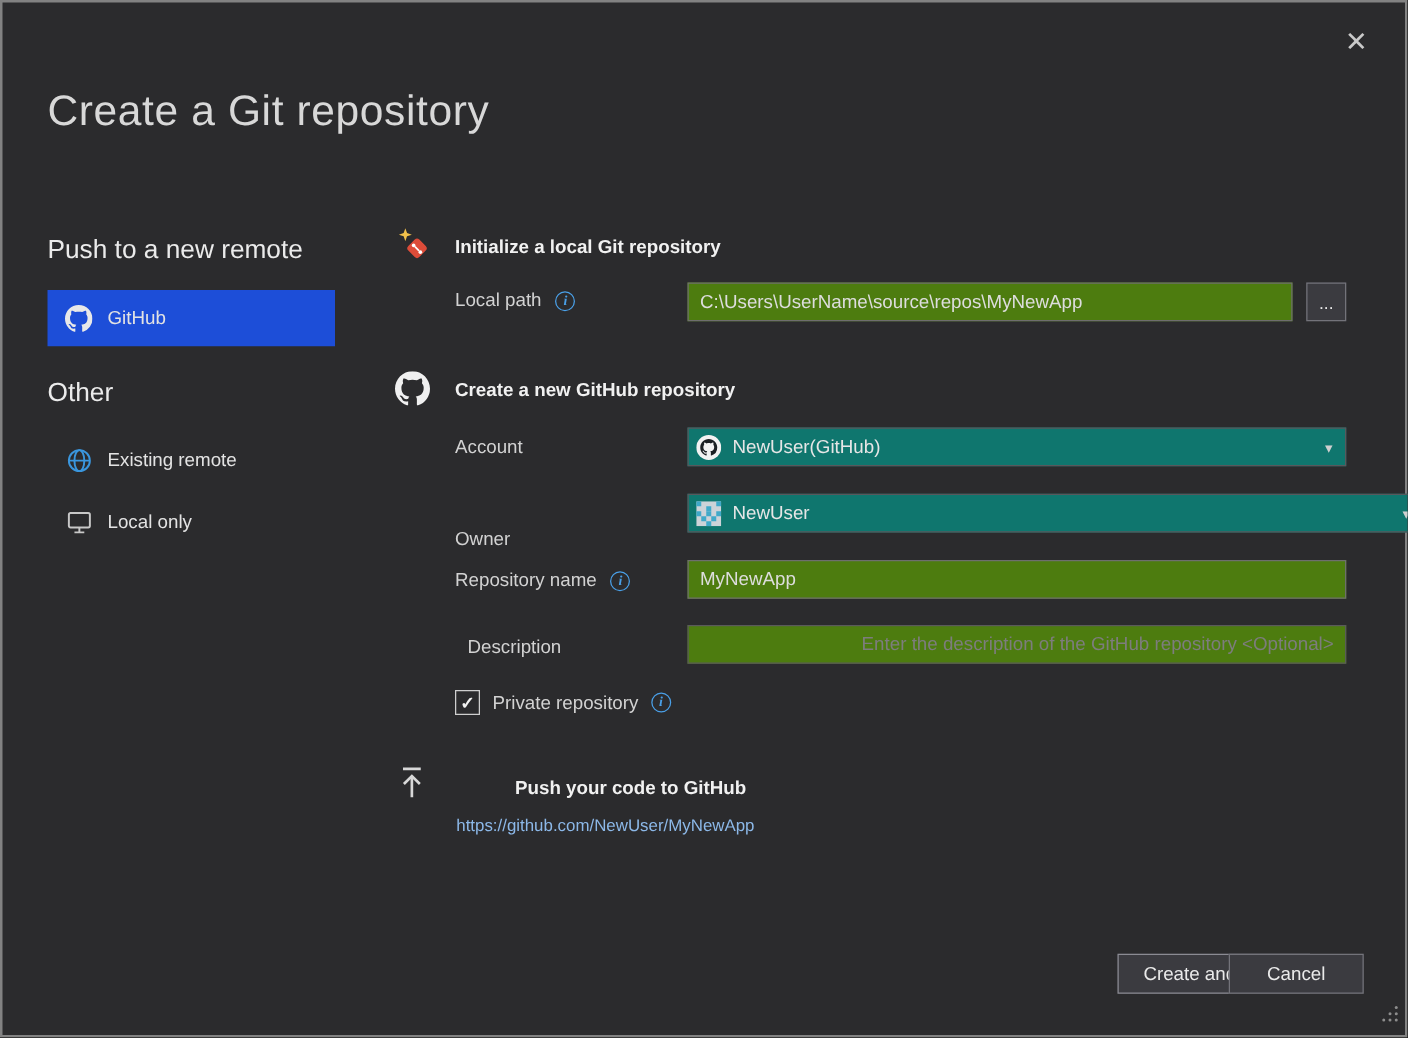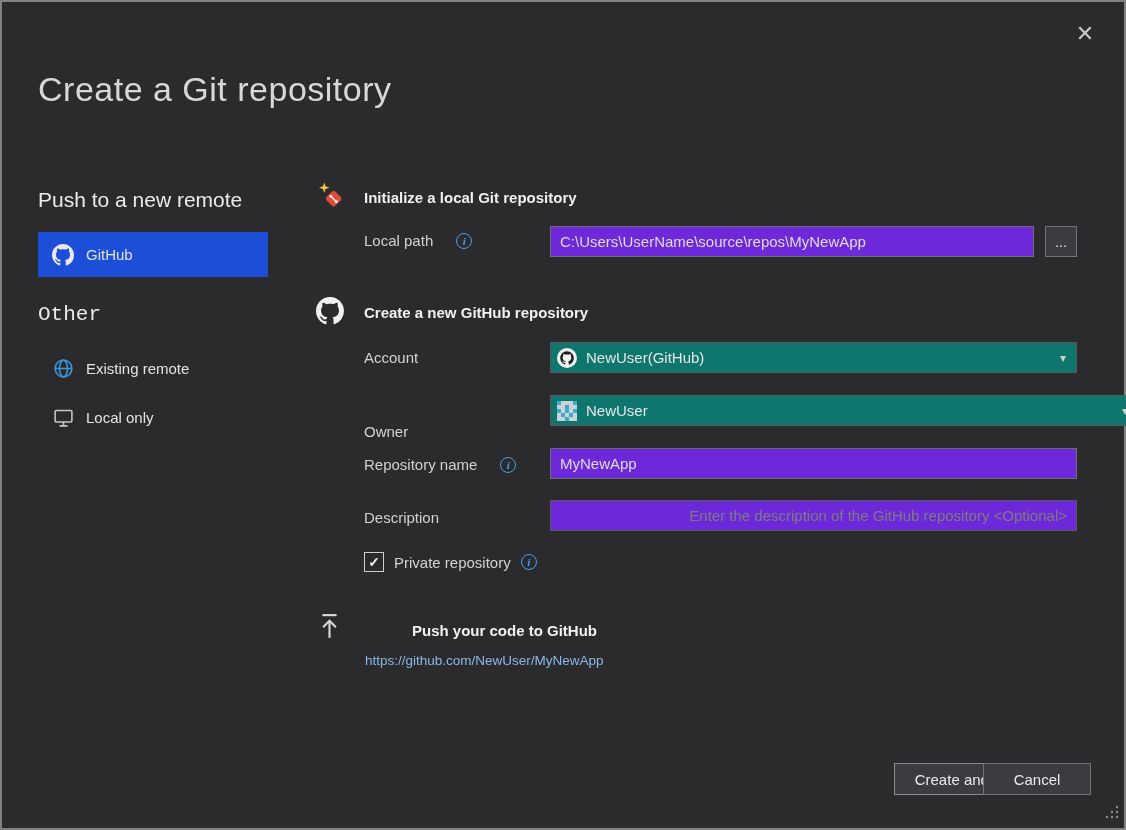--- a/index.html
+++ b/index.html
@@ -10,35 +10,35 @@
 
   
   .close-btn{position:absolute;left:1062px;top:12px;width:42px;height:38px;background:none;border:none;
     color:#c9c9c9;font-size:22px;line-height:38px;cursor:pointer;font-family:inherit;}
   .dialog-title{position:absolute;left:36px;top:68px;margin:0;font-size:34px;font-weight:300;
     color:#d8d8d8;letter-spacing:.5px;}
 
   
   .sidebar{position:absolute;left:36px;top:186px;width:230px;}
   .side-heading{font-size:21px;color:#ebebeb;margin:0 0 20px 0;font-weight:400;line-height:24px;}
-  .side-heading.other{margin-top:26px;margin-bottom:19px;font-family:Liberation Mono, monospace;}
+  .side-heading.other{margin-top:26px;margin-bottom:19px;}
   .side-item{display:flex;align-items:center;gap:11px;height:45px;padding-left:13px;margin-bottom:4px;
     font-size:15px;color:#e3e3e3;cursor:pointer;box-sizing:border-box;}
   .side-item.selected{background:#1d4ed8;}
   .si-icon{display:inline-flex;width:24px;justify-content:center;}
 
   
   .sec-title{position:absolute;margin:0;font-size:15px;font-weight:bold;color:#f1f1f1;}
-  .label-row{position:absolute;display:flex;align-items:center;gap:23px;font-size:15px;color:#d2d2d2;}
+  .label-row{position:absolute;display:flex;align-items:center;gap:11px;font-size:15px;color:#d2d2d2;}
   .info{display:inline-flex;align-items:center;justify-content:center;width:16px;height:16px;
     border:1px solid #4aa0e8;border-radius:50%;color:#4aa0e8;font-size:11px;font-weight:bold;
     font-family:"Liberation Serif",serif;font-style:italic;cursor:pointer;box-sizing:border-box;}
 
   
-  .text-input{position:absolute;box-sizing:border-box;background:#6d28d9;border:1px solid #6e6e6e;
+  .text-input{position:absolute;box-sizing:border-box;background:#4d7c0f;border:1px solid #6e6e6e;
     color:#dddddd;font-size:15px;padding:0 9px;font-family:inherit;}
   .text-input::placeholder{color:#7d7d7d;opacity:1;}
   .text-input.dim{border-color:#5a5a5a;text-align:right;}
   .browse-btn{position:absolute;box-sizing:border-box;background:#3b3b40;border:1px solid #73737a;
     color:#e8e8e8;font-size:14px;cursor:pointer;font-family:inherit;padding:0;line-height:1;}
 
   
   .dropdown{position:absolute;box-sizing:border-box;display:flex;align-items:center;gap:9px;
     padding:0 10px 0 6px;background:#0f766e;border:1px solid #58585c;cursor:pointer;}
   .dd-label{flex:1;font-size:15px;color:#e6e6e6;}
@@ -68,21 +68,21 @@
   .pos-localpath-input{left:548px;top:224px;width:484px;height:31px;}
   .pos-browse{left:1043px;top:224px;width:32px;height:31px;}
   .pos-gh-icon{left:314px;top:295px;}
   .pos-sec2-title{left:362px;top:302px;}
   .pos-account-label{left:362px;top:347px;}
   .pos-account-dd{left:548px;top:340px;width:527px;height:31px;}
   .pos-owner-label{left:362px;top:401px;margin-top:20px;}
   .pos-owner-dd{left:548px;top:393px;width:589px;height:31px;}
   .pos-repo-label{left:362px;top:454px;}
   .pos-repo-input{left:548px;top:446px;width:527px;height:31px;}
-  .pos-desc-label{left:362px;top:507px;}
+  .pos-desc-label{left:372px;top:507px;}
   .pos-desc-input{left:548px;top:498px;width:527px;height:31px;}
   .pos-private{left:362px;top:550px;}
   .pos-push-icon{left:316px;top:611px;}
   .pos-sec3-title{left:362px;top:620px;margin-left:48px;}
   .pos-url{left:363px;top:651px;}
   .pos-create{left:864px;top:761px;width:154px;height:32px;margin-left:28px;}
   .pos-cancel{left:981px;top:761px;width:108px;height:32px;}
 </style>
 </head>
 <body>

